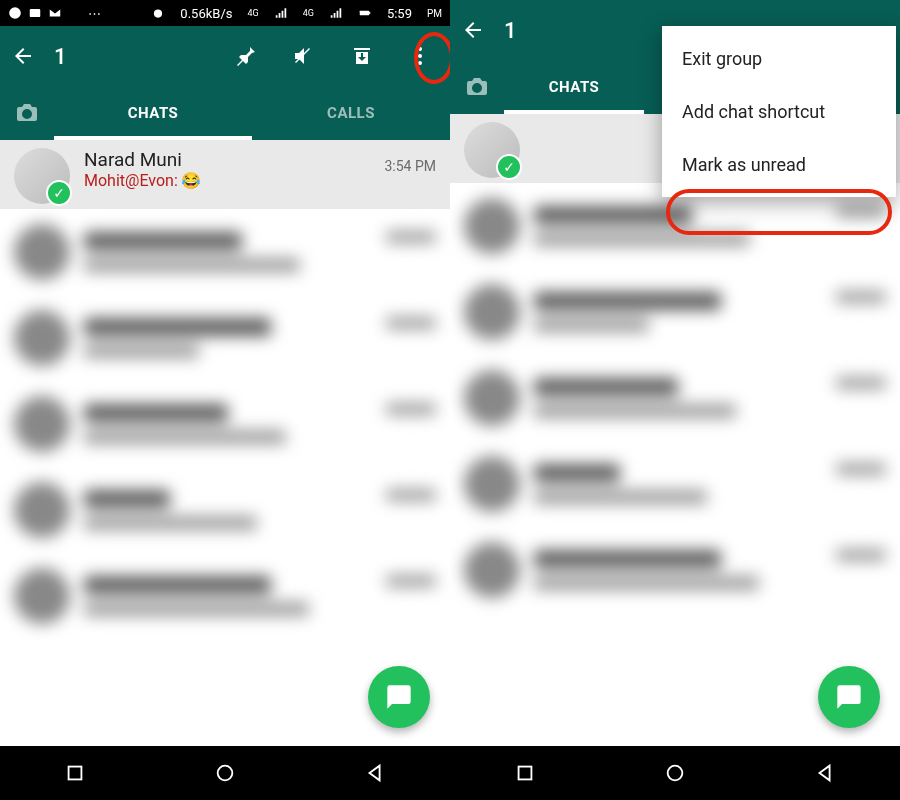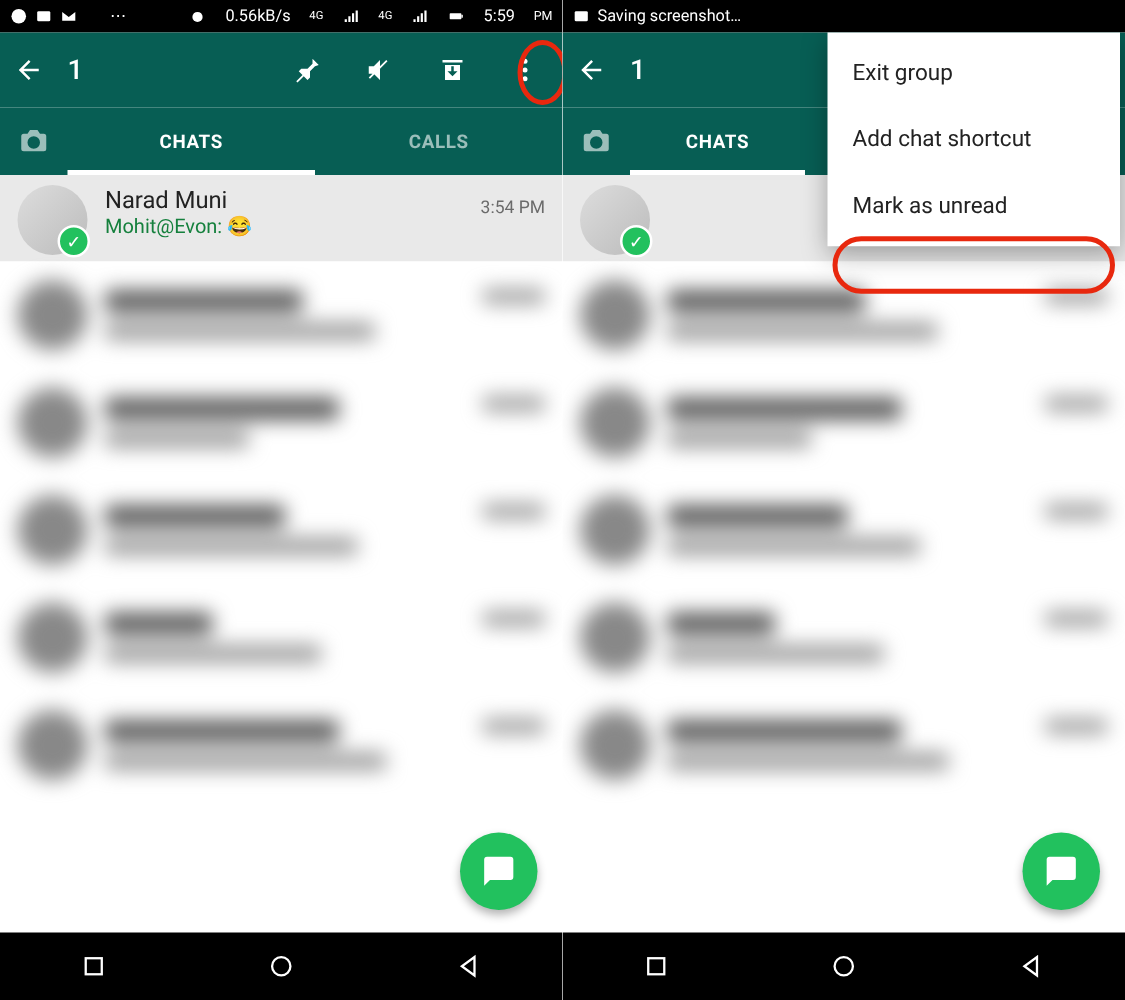--- a/index.html
+++ b/index.html
@@ -34,21 +34,21 @@
   .tab.active::after { content:""; position:absolute; left:0; right:0; bottom:0; height:4px; background:#fff; }
 
   
   .chat-list { position:relative; }
   .chat-row { display:flex; align-items:flex-start; height:69px; padding: 8px 14px; gap:14px; border-bottom: 0 solid transparent; }
   .chat-row.selected { background:#e9e9e9; }
   .avatar { width:56px; height:56px; border-radius:50%; background:#ccc; position:relative; flex-shrink:0; }
   .avatar.sel::after { content:"✓"; position:absolute; right:-2px; bottom:-2px; width:22px; height:22px; background:#22c15e; color:#fff; border-radius:50%; border:2px solid #fff; font-size:14px; display:flex; align-items:center; justify-content:center; }
   .chat-mid { flex:1; min-width:0; }
   .chat-title { font-size:19px; color:#222; white-space:nowrap; overflow:hidden; text-overflow:ellipsis; font-weight:400;}
-  .chat-sub { font-size:16px; color:#15803d; white-space:nowrap; overflow:hidden; text-overflow:ellipsis; }
+  .chat-sub { font-size:16px; color:#b91c1c; white-space:nowrap; overflow:hidden; text-overflow:ellipsis; }
   .chat-time { font-size:14px; color:#6b6b6b; align-self:flex-start; margin-top:10px; }
 
   
   .blurred-area { filter: blur(8px); }
   .ph-row { display:flex; align-items:center; height:86px; padding:8px 14px; gap:14px; }
   .ph-av { width:56px; height:56px; border-radius:50%; background:#888; flex-shrink:0;}
   .ph-mid { flex:1;}
   .ph-t { height:18px; background:#5a5a5a; border-radius:4px; margin-bottom:8px; width:55%; }
   .ph-s { height:14px; background:#9a9a9a; border-radius:4px; width:75%; }
   .ph-time { width:50px; height:12px; background:#9a9a9a; border-radius:4px; align-self:flex-start; margin-top:14px;}
@@ -245,31 +245,20 @@
       <div class="nav-ico">
           <svg viewBox="0 0 24 24">
             <path d="M17 4v16L6 12z"></path>
           </svg>
         </div>
     </div>
   </div>
 
   <div class="panel">
 
-    <div class="status-bar">
-      <div class="status-left">
-        <span class="sb-ico">
-            <svg viewBox="0 0 24 24">
-              <rect x="3" y="5" width="18" height="14" rx="2"></rect>
-            </svg>
-          </span>
-        <span>Saving screenshot…</span>
-      </div>
-      <div class="status-right"></div>
-    </div>
 
     <div class="app-bar">
       <div class="back">
         <svg viewBox="0 0 24 24">
             <path d="M20 11H7.8l5.6-5.6L12 4l-8 8 8 8 1.4-1.4L7.8 13H20z"></path>
           </svg>
       </div>
       <div class="count">1</div>
       <div class="spacer"></div>
     </div>

